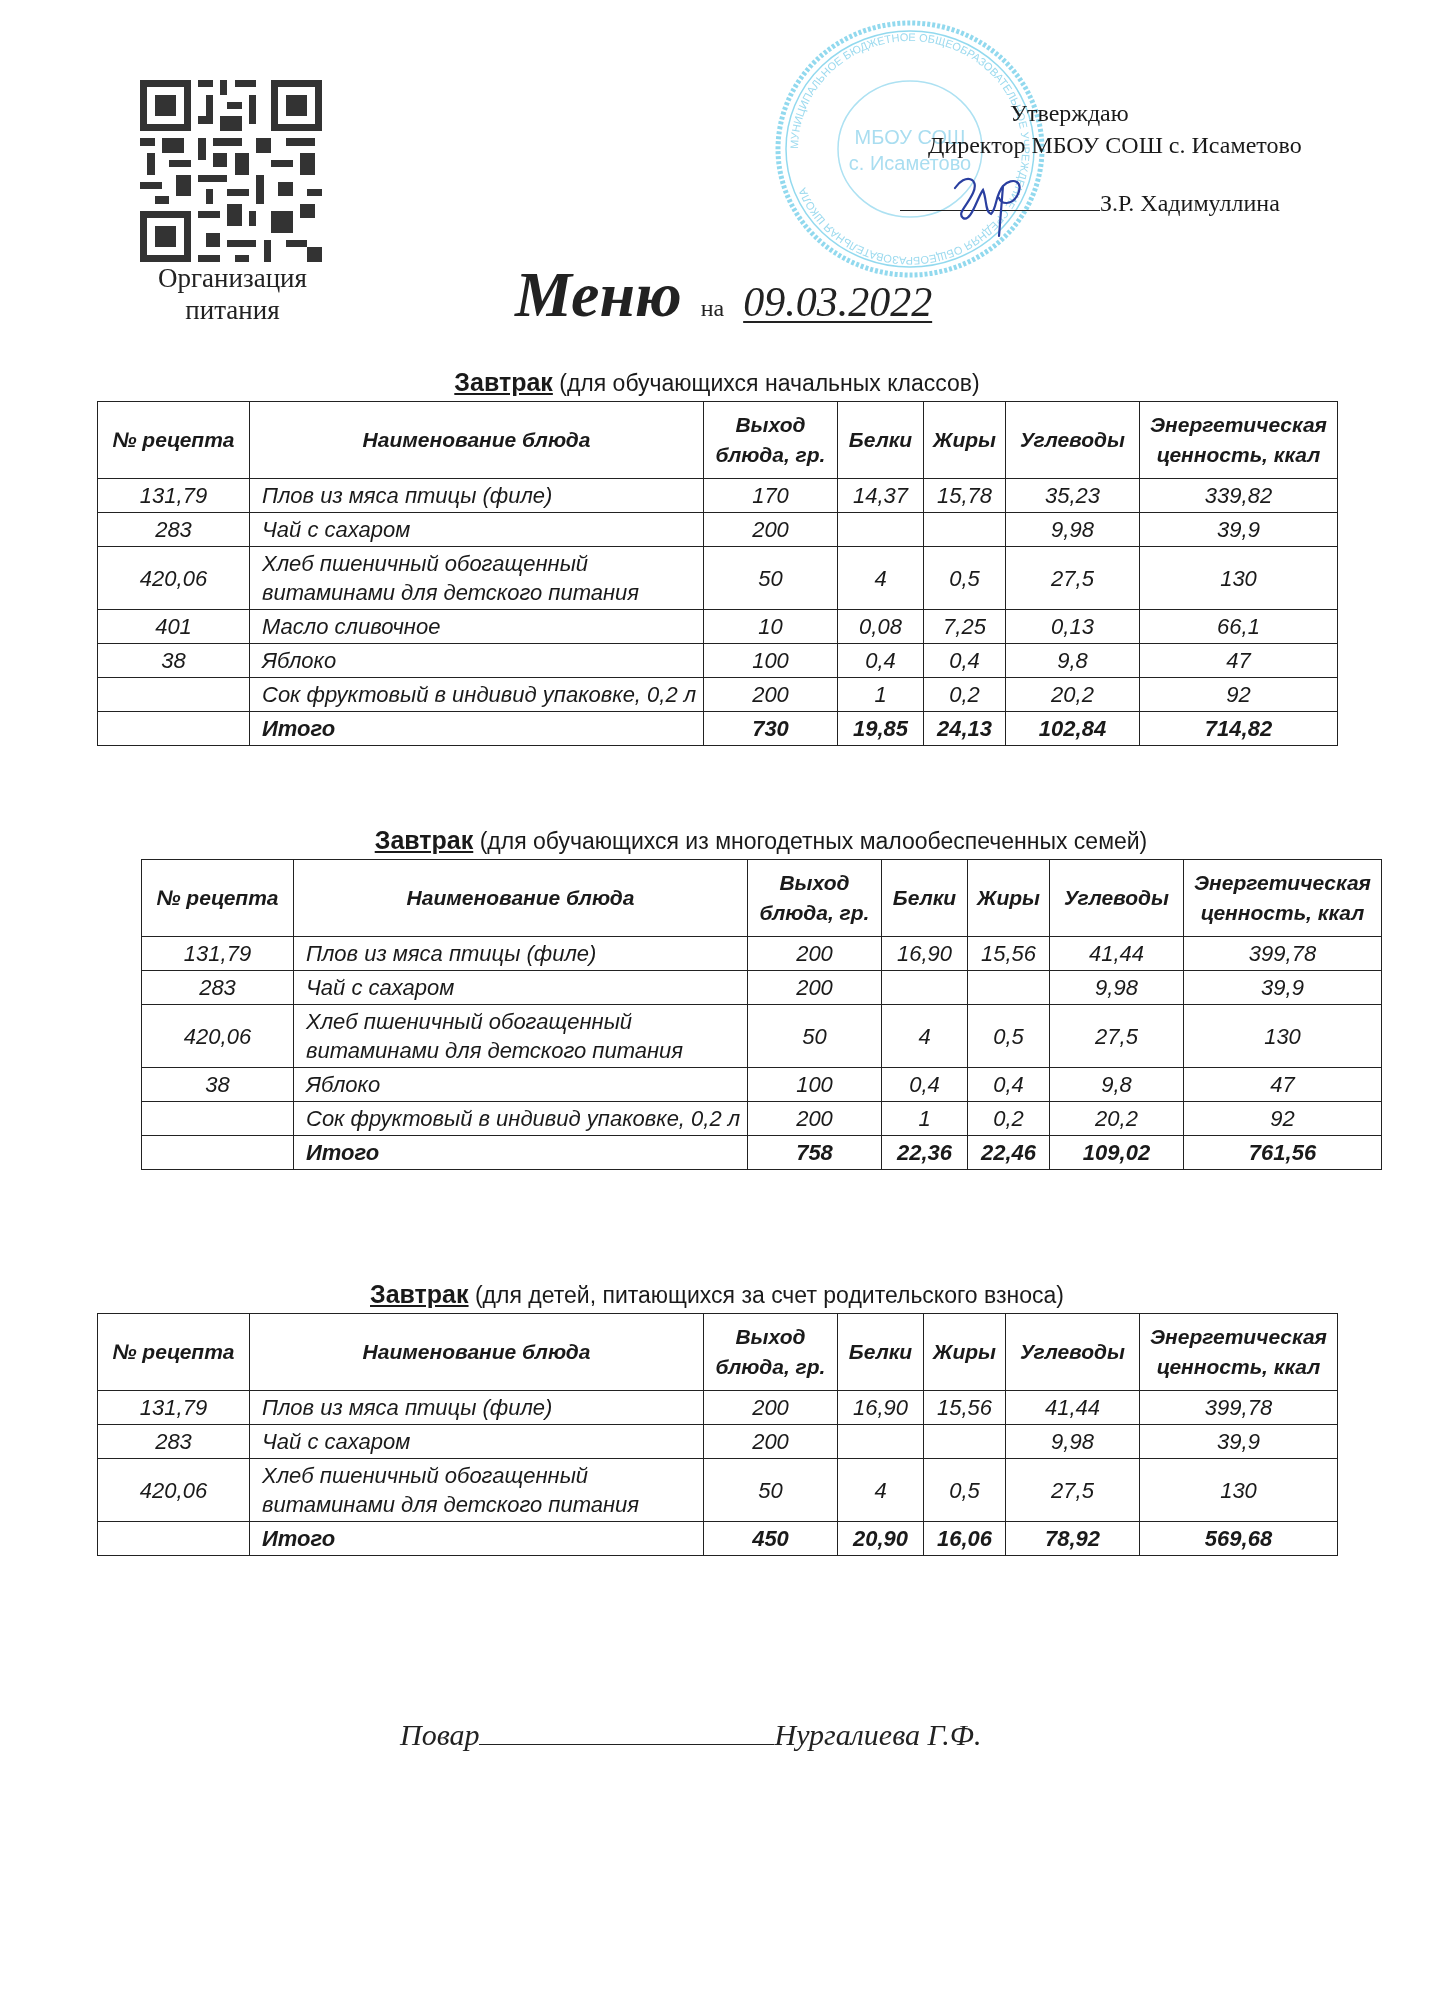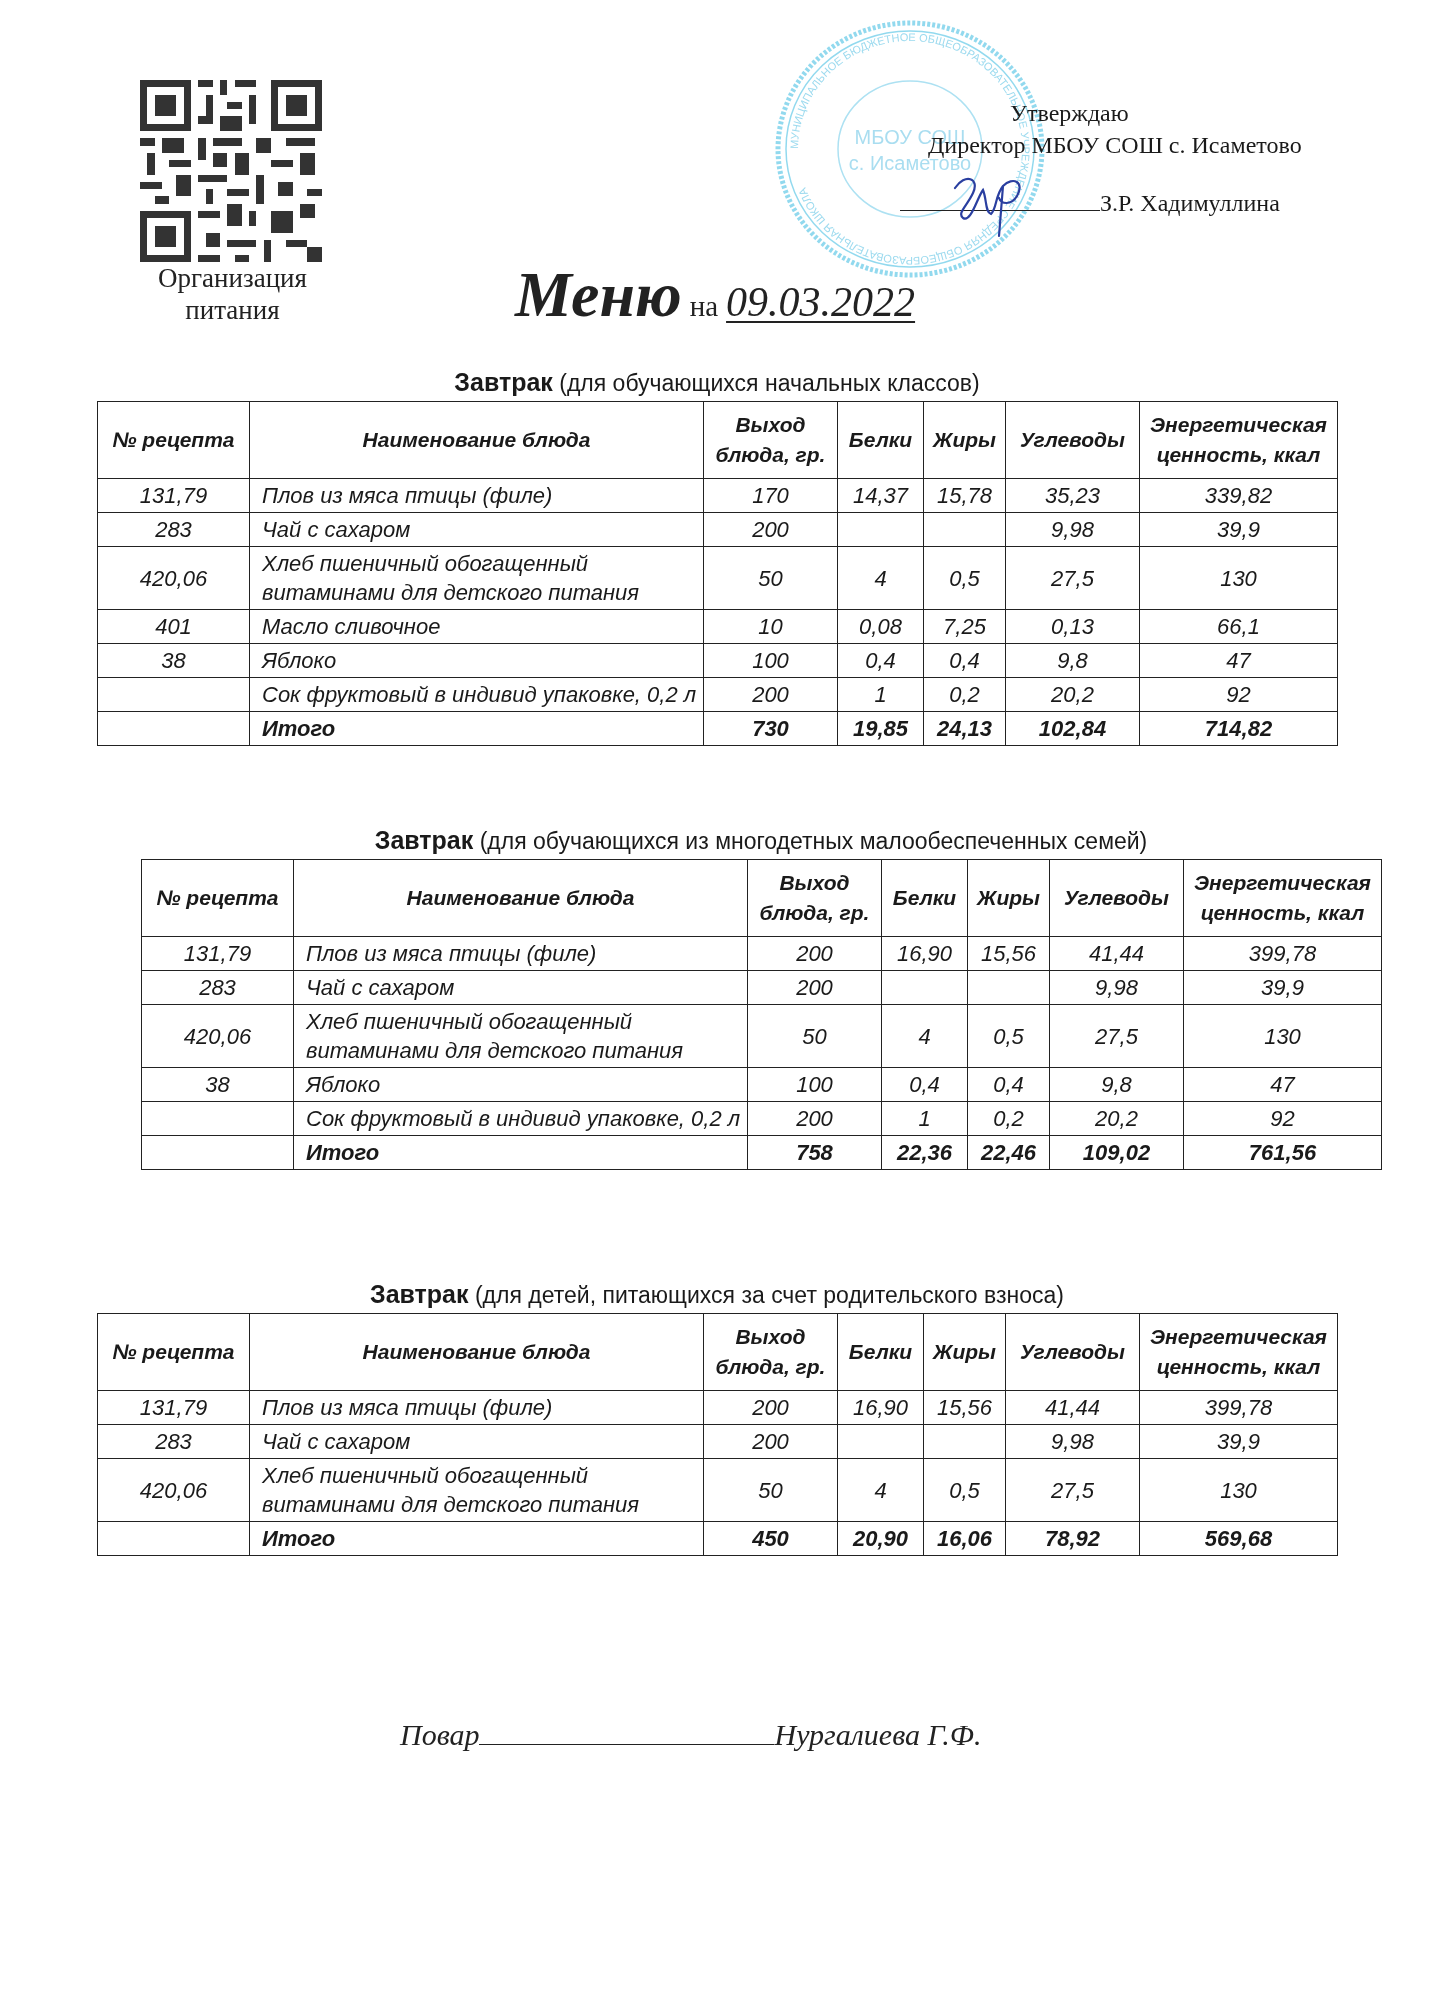--- a/index.html
+++ b/index.html
@@ -18,27 +18,27 @@
     #approve { position: absolute; left: 900px; top: 100px; width: 480px; font-size: 24px; color: #1a1a1a; }
     #approve .l1 { position: absolute; left: 110px; top: 0; }
     #approve .l2 { position: absolute; left: 28px; top: 32px; white-space: nowrap; }
     #approve .l3 { position: absolute; left: 0; top: 88px; white-space: nowrap; }
     #approve .sigline { display: inline-block; width: 200px; border-bottom: 1.5px solid #222; height: 22px; vertical-align: baseline; }
     #signature { position: absolute; left: 945px; top: 168px; width: 90px; height: 70px; }
 
     
     #title { position: absolute; left: 515px; top: 258px; white-space: nowrap; color: #222; }
     #title .menu-word { font-size: 64px; font-weight: bold; font-style: italic; }
-    #title .on-word { font-size: 29px; margin: 0 4px; }
+    #title .on-word { font-size: 24px; margin: 0 15px; }
     #title .date { font-size: 42px; font-style: italic; text-decoration: underline; text-decoration-thickness: 2px; text-underline-offset: 5px; text-align: right; }
 
     
     .section { position: absolute; left: 97px; width: 1240px; }
     .section-title { text-align: center; font-size: 23px; margin-bottom: 4px; }
-    .section-title b { font-size: 25px; }
+    .section-title b { font-size: 25px; text-decoration: underline; }
     table.menu { border-collapse: collapse; width: 1240px; table-layout: fixed; font-size: 22px; font-style: italic; }
     table.menu th, table.menu td { border: 1.5px solid #222; padding: 2px 5px; text-align: center; vertical-align: middle; }
     table.menu th { font-weight: bold; font-size: 21px; line-height: 30px; height: 72px; }
     table.menu td { line-height: 29px; }
     table.menu td.name { text-align: left; padding-left: 12px; }
     table.menu tr.total td { font-weight: bold; }
     table.menu tr.total td.name { vertical-align: top; }
     col.c-rec { width: 152px; }
     col.c-name { width: 454px; }
     col.c-out { width: 134px; }

